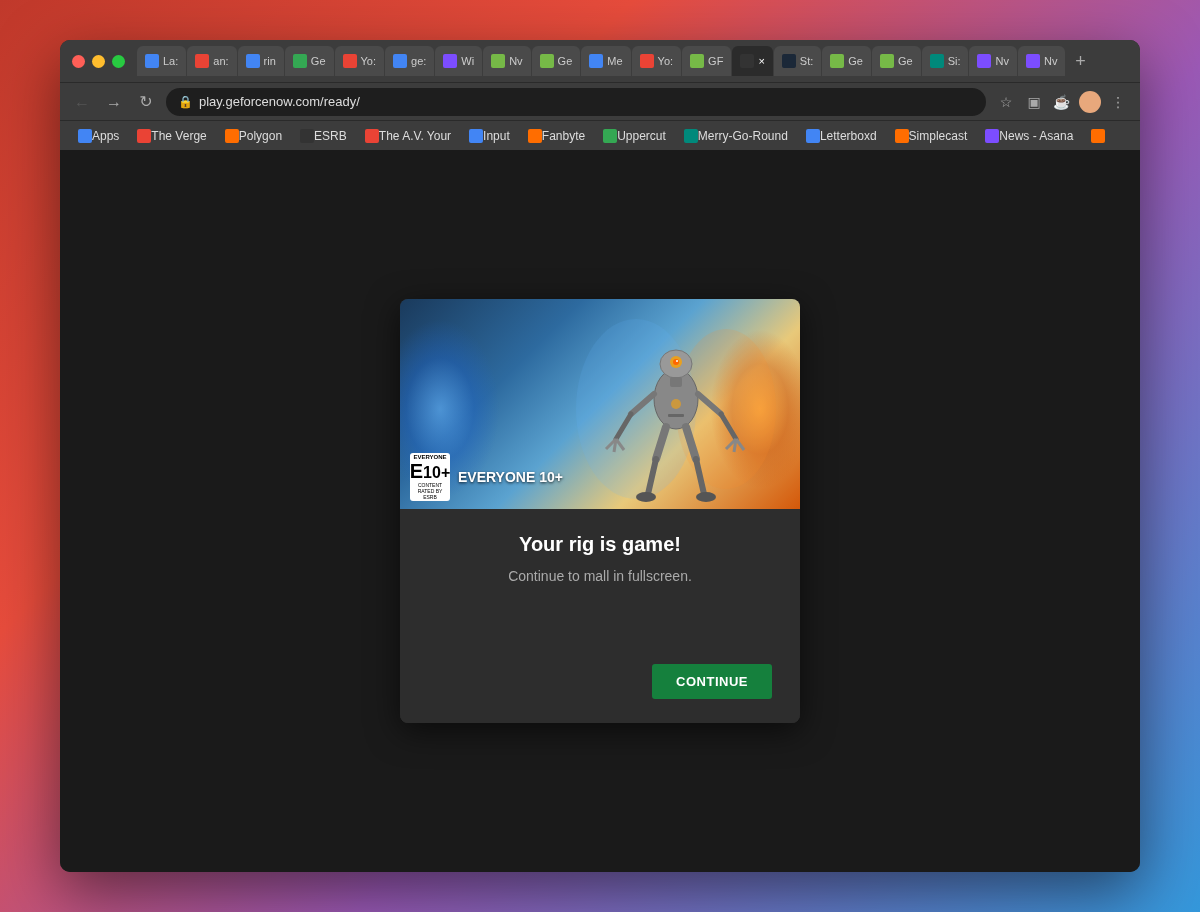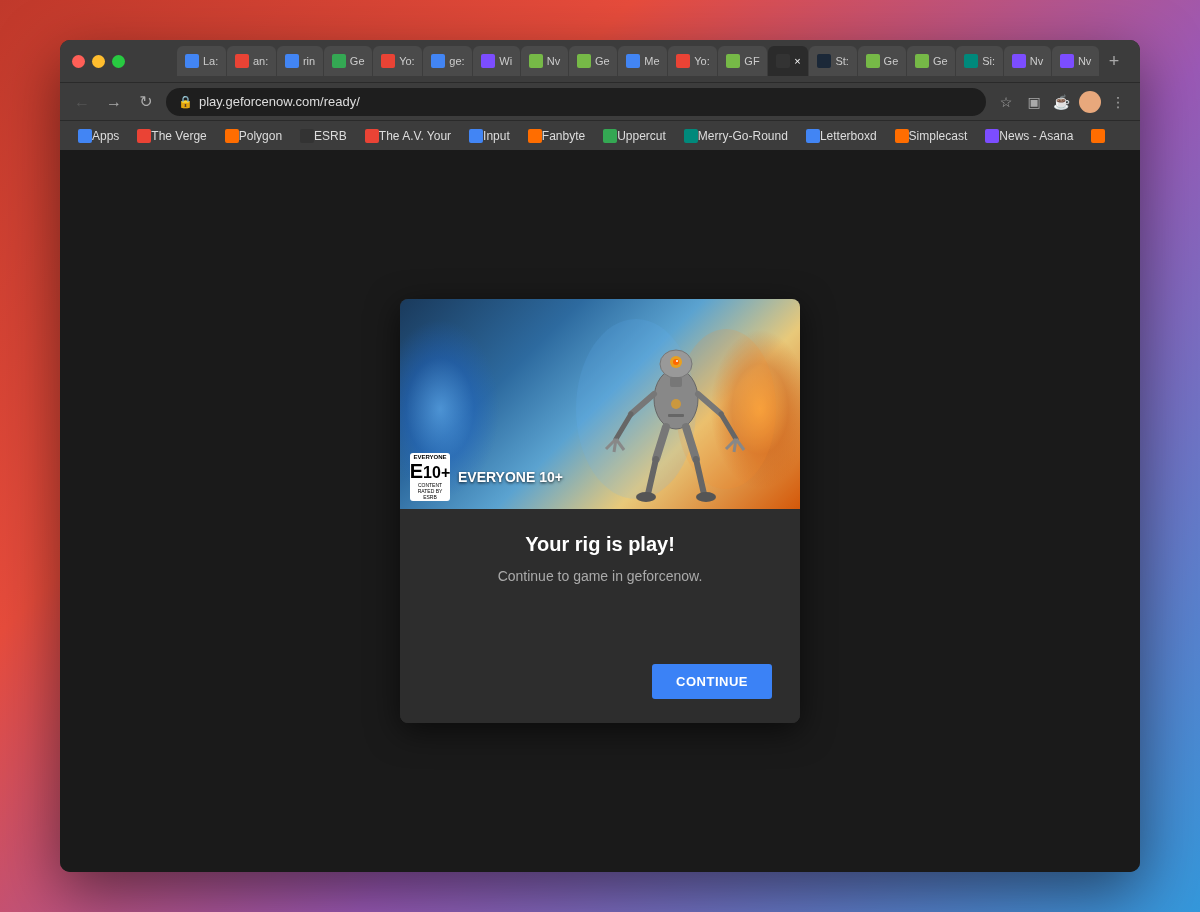--- a/index.html
+++ b/index.html
@@ -54,21 +54,20 @@
     .tl-close { background: #ff5f57; }
     .tl-min { background: #ffbd2e; }
     .tl-max { background: #28ca41; }
 
     .tabs-row {
       display: flex;
       align-items: center;
       flex: 1;
       overflow: hidden;
       gap: 1px;
-      margin-left: 40px;
     }
 
     .tab {
       height: 30px;
       padding: 0 8px;
       background: #4a4a4a;
       border-radius: 6px 6px 0 0;
       display: flex;
       align-items: center;
       font-size: 11px;
@@ -339,21 +338,21 @@
       margin-bottom: 80px;
     }
 
     .modal-footer {
       display: flex;
       justify-content: flex-end;
       padding: 0 4px 4px;
     }
 
     .continue-btn {
-      background: #3b82f6;
+      background: #15803d;
       color: #fff;
       border: none;
       padding: 10px 24px;
       font-size: 13px;
       font-weight: 700;
       letter-spacing: 0.5px;
       border-radius: 3px;
       cursor: pointer;
       text-transform: uppercase;
     }
@@ -593,22 +592,22 @@
               <span class="esrb-rating">E</span>
               <span class="esrb-plus">10+</span>
             </div>
             <div class="esrb-label">CONTENT RATED BY ESRB</div>
           </div>
           <span class="esrb-text">EVERYONE 10+</span>
         </div>
       </div>
 
       <div class="info-panel">
-        <div class="rig-title">Your rig is play!</div>
-        <div class="rig-subtitle">Continue to game in geforcenow.</div>
+        <div class="rig-title">Your rig is game!</div>
+        <div class="rig-subtitle">Continue to mall in fullscreen.</div>
         <div class="modal-footer">
           <button class="continue-btn">CONTINUE</button>
         </div>
       </div>
 
     </div>
   </div>
 
 </div>
 

